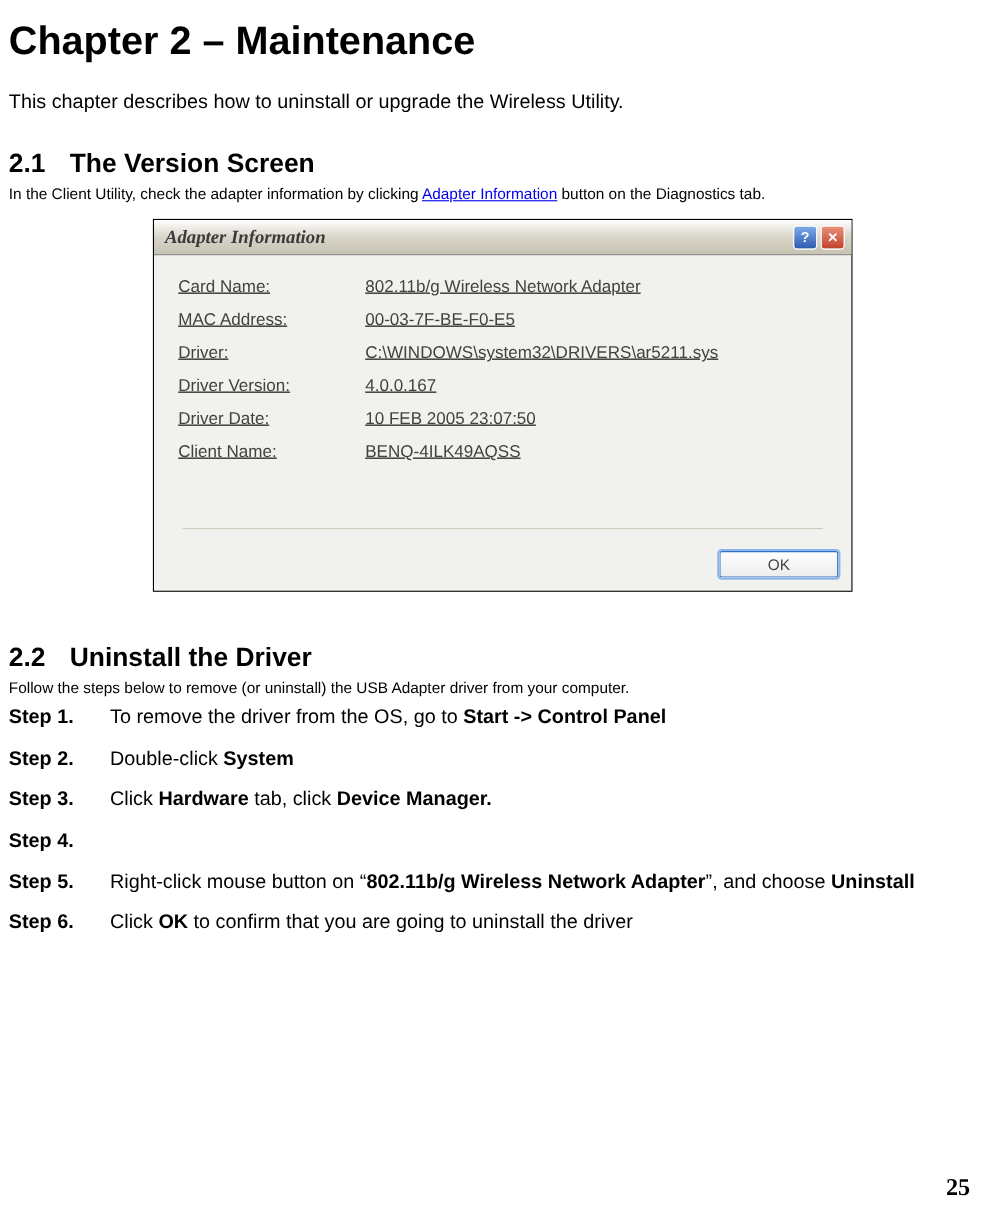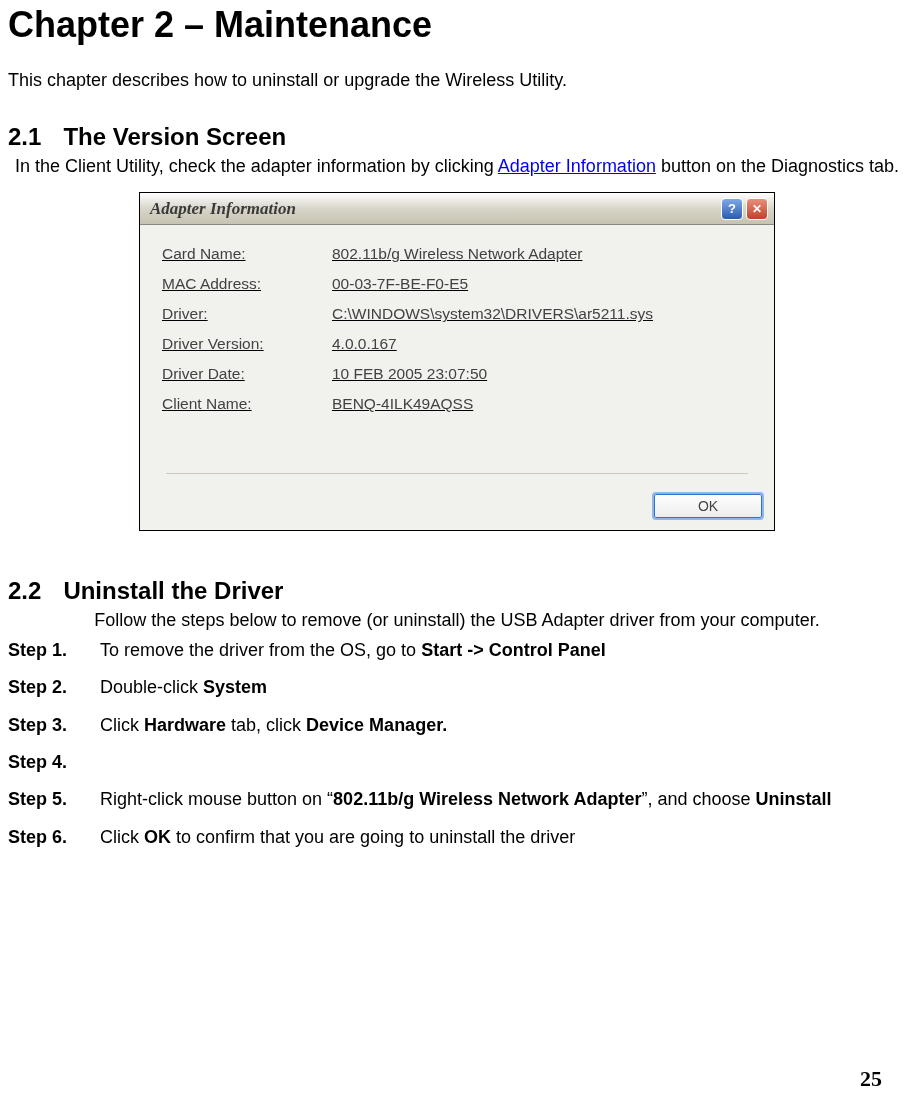--- a/index.html
+++ b/index.html
@@ -8,38 +8,37 @@
       width: 914px;
       height: 1100px;
       padding: 0 8px;
       background: #ffffff;
       color: #000000;
       position: relative;
     }
     .chapter-title {
       font-size: 36px;
       font-weight: bold;
-      margin-top: 4px;
+      margin-top: 16px;
       margin-bottom: 24px;
     }
     .chapter-intro {
       font-size: 18px;
       margin-bottom: 32px;
     }
     .section-title {
       font-size: 24px;
       font-weight: bold;
       margin-bottom: 4px;
     }
     .section-title .num { margin-right: 22px; }
     .section-body {
-      font-size: 18px;
+      font-size: 14px;
       margin-bottom: 14px;
       line-height: 1.3;
-      text-align: center;
     }
     .link {
       color: #0000ee;
       text-decoration: underline;
     }
 
     
     .dialog-wrap {
       width: 636px;
       margin: 0 auto 46px auto;

